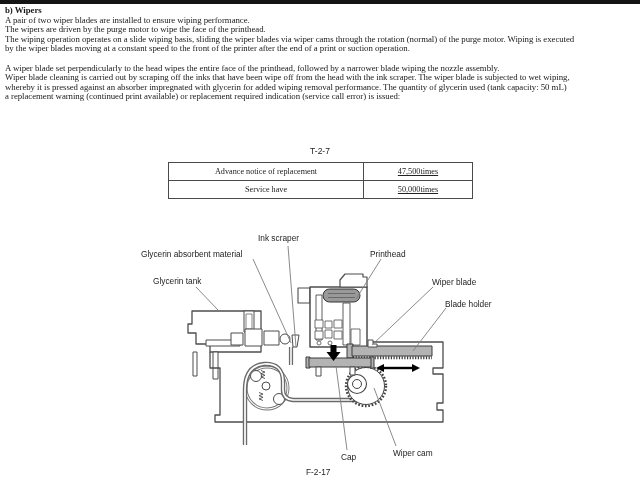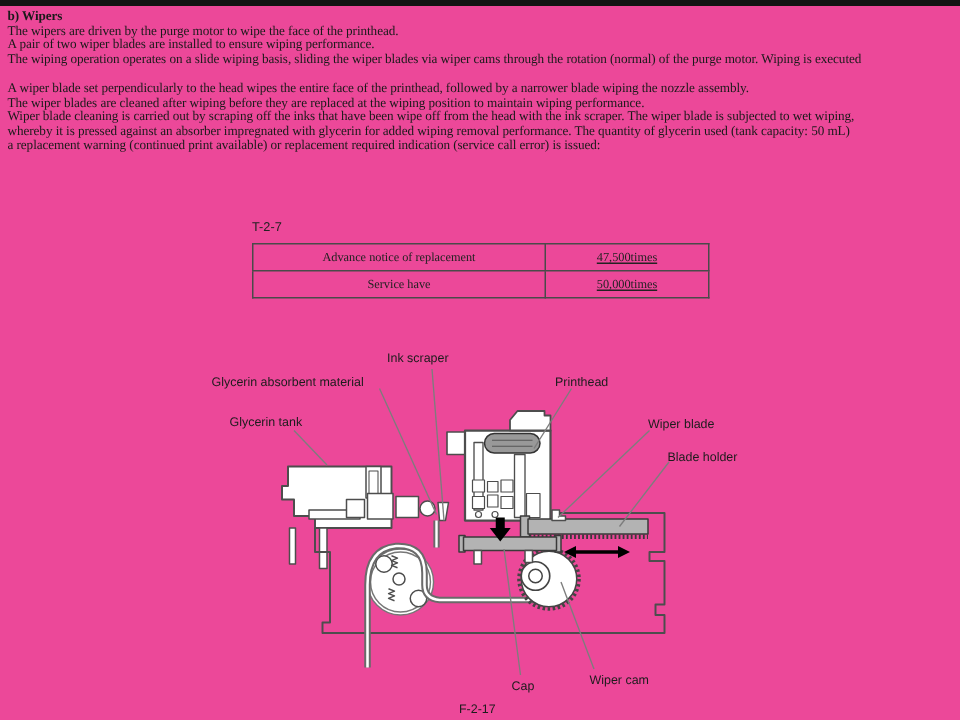--- a/index.html
+++ b/index.html
@@ -1,45 +1,45 @@
 <!DOCTYPE html>
 <html><head>
 <meta charset="utf-8">
 <style>
   html,body{margin:0;padding:0;background:#888;}
-  .page{position:relative;width:640px;height:480px;background:#ec4899;overflow:hidden;
+  .page{position:relative;width:640px;height:480px;background:#ffffff;overflow:hidden;
         font-family:"Liberation Serif", serif;color:#1a1a1a;}
   .topstrip{position:absolute;left:0;top:0;width:640px;height:4px;background:#141414;}
   .text-block{position:absolute;left:5px;top:6px;width:633px;}
   .tline{height:9.6px;line-height:9.6px;font-size:8.8px;white-space:nowrap;letter-spacing:-0.05px;}
   .theading{font-weight:bold;}
-  .tbl-caption{position:absolute;left:168px;top:146px;width:304px;text-align:left;
+  .tbl-caption{position:absolute;left:168px;top:146px;width:304px;text-align:center;
                font-family:"Liberation Sans", sans-serif;font-size:8.5px;color:#222;}
   table.spec{position:absolute;left:168px;top:162px;border-collapse:collapse;table-layout:fixed;}
   table.spec td{border:1px solid #4a4a4a;height:17px;text-align:center;vertical-align:middle;
                 font-family:"Liberation Serif", serif;font-size:8.2px;color:#222;padding:0;}
   td.c1{width:194px;} td.c2{width:108px;text-decoration:underline;}
   svg.figure{position:absolute;left:130px;top:225px;}
   svg.figure text{font-family:"Liberation Sans", sans-serif;font-size:8.3px;fill:#1c1c1c;}
   text.figcap{font-size:8.5px;}
 </style>
 </head>
 <body>
 
 <div class="page">
   <div class="topstrip"></div>
 
   <div class="text-block">
     <div class="tline theading">b) Wipers</div>
+    <div class="tline">A pair of two wiper blades are installed to ensure wiping performance.</div>
     <div class="tline">The wipers are driven by the purge motor to wipe the face of the printhead.</div>
-    <div class="tline">A pair of two wiper blades are installed to ensure wiping performance.</div>
     <div class="tline">The wiping operation operates on a slide wiping basis, sliding the wiper blades via wiper cams through the rotation (normal) of the purge motor. Wiping is executed</div>
+    <div class="tline">by the wiper blades moving at a constant speed to the front of the printer after the end of a print or suction operation.</div>
     <div class="tline"></div>
     <div class="tline">A wiper blade set perpendicularly to the head wipes the entire face of the printhead, followed by a narrower blade wiping the nozzle assembly.</div>
-    <div class="tline">The wiper blades are cleaned after wiping before they are replaced at the wiping position to maintain wiping performance.</div>
     <div class="tline">Wiper blade cleaning is carried out by scraping off the inks that have been wipe off from the head with the ink scraper. The wiper blade is subjected to wet wiping,</div>
     <div class="tline">whereby it is pressed against an absorber impregnated with glycerin for added wiping removal performance. The quantity of glycerin used (tank capacity: 50 mL)</div>
     <div class="tline">a replacement warning (continued print available) or replacement required indication (service call error) is issued:</div>
   </div>
 
   <div class="tbl-caption">T-2-7</div>
   <table class="spec">
     <tbody>
         <tr>
       <td class="c1">Advance notice of replacement</td>

